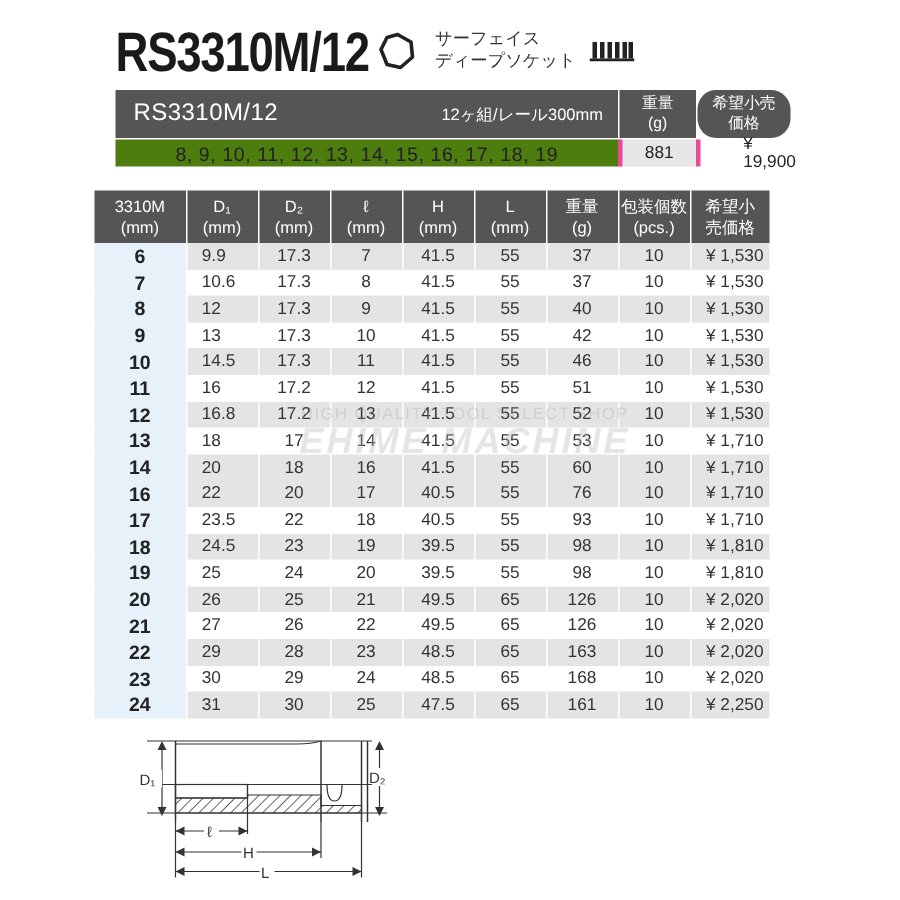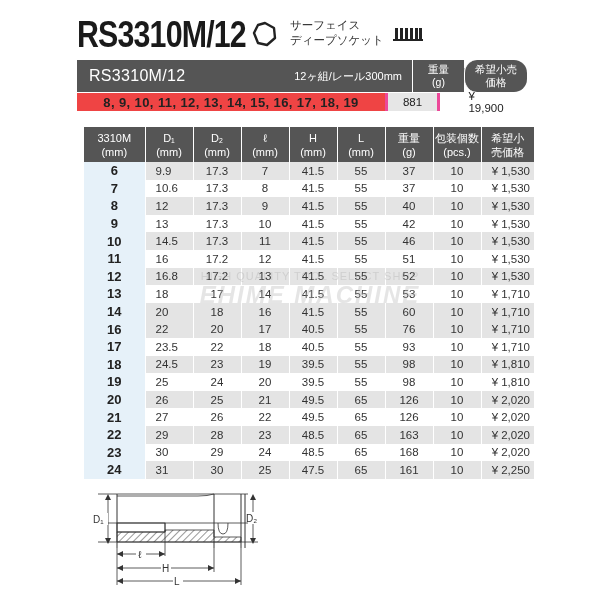--- a/index.html
+++ b/index.html
@@ -11,25 +11,25 @@
   .type-label { position:absolute; left:290px; top:18px; font-size:11.5px; line-height:15px; color:#333; font-family:"DejaVu Sans", sans-serif; }
   .rail-icon { position:absolute; left:393px; top:27px; width:30px; height:14px; }
   .rail-label { position:absolute; left:433px; top:26px; font-size:14px; color:#333; font-family:"DejaVu Sans", sans-serif;margin-top:38px; }
 
   .setbar { position:absolute; left:77px; top:60px; width:450px; height:32px; display:flex; }
   .setbar .main { background:#555; width:335px; color:#fff; display:flex; align-items:center; justify-content:space-between; padding:0 10px 0 12px; box-sizing:border-box; }
   .setbar .main .model { font-size:16px; letter-spacing:0.3px; }
   .setbar .main .desc { font-size:11px; }
   .setbar .col { background:#555; color:#fff; font-size:10.5px; line-height:13px; text-align:center; display:flex; align-items:center; justify-content:center; border-left:1px solid #fff; box-sizing:border-box; }
   .setrow { position:absolute; left:77px; top:93px; width:450px; height:18px; display:flex; }
-  .setrow .sizes { background:#ef4444; width:308px; font-weight:bold; font-size:13px; display:flex; align-items:center; justify-content:center; letter-spacing:0.4px; }
+  .setrow .sizes { background:#4d7c0f; width:335px; font-weight:normal; font-size:13px; display:flex; align-items:center; justify-content:center; letter-spacing:0.4px; }
   .setrow .val { background:#e6e6e6; font-size:11.5px; display:flex; align-items:center; justify-content:center; border-left:3px solid #ec4899; box-sizing:border-box; }
   .setrow .val.price { background:#fff;padding-left:32px; }
 
-  table.spec { position:absolute; left:84px; top:127px; width:450px; border-collapse:collapse; table-layout:fixed;padding-left:12px; }
+  table.spec { position:absolute; left:63px; top:127px; width:450px; border-collapse:collapse; table-layout:fixed;padding-left:12px; }
   table.spec th { background:#555; color:#fff; font-weight:normal; font-size:11px; line-height:14px; height:35px; padding:0; text-align:center; border-left:1px solid #fff; }
   table.spec th:first-child { border-left:none; }
   table.spec td { height:17.6px; padding:0; font-size:11.5px; text-align:center; border-left:1px solid #fff; color:#333; }
   table.spec td.size { background:#e6f1f9; font-weight:bold; font-size:13px; border-left:none; color:#222; }
   table.spec tr.shade td:not(.size) { background:#e4e4e4; }
   table.spec td.price { text-align:right; padding-right:4px; }
   table.spec td.d1 { text-align:left; padding-left:10px; }
 
   .watermark { position:absolute; left:160px; top:270px; width:300px; text-align:center; color:rgba(170,170,170,0.35); font-size:11px; letter-spacing:1px; pointer-events:none; }
   .watermark .big { display:block; font-weight:bold; font-style:italic; font-size:24px; letter-spacing:2px; color:rgba(180,180,180,0.35); margin-top:-1px; }

